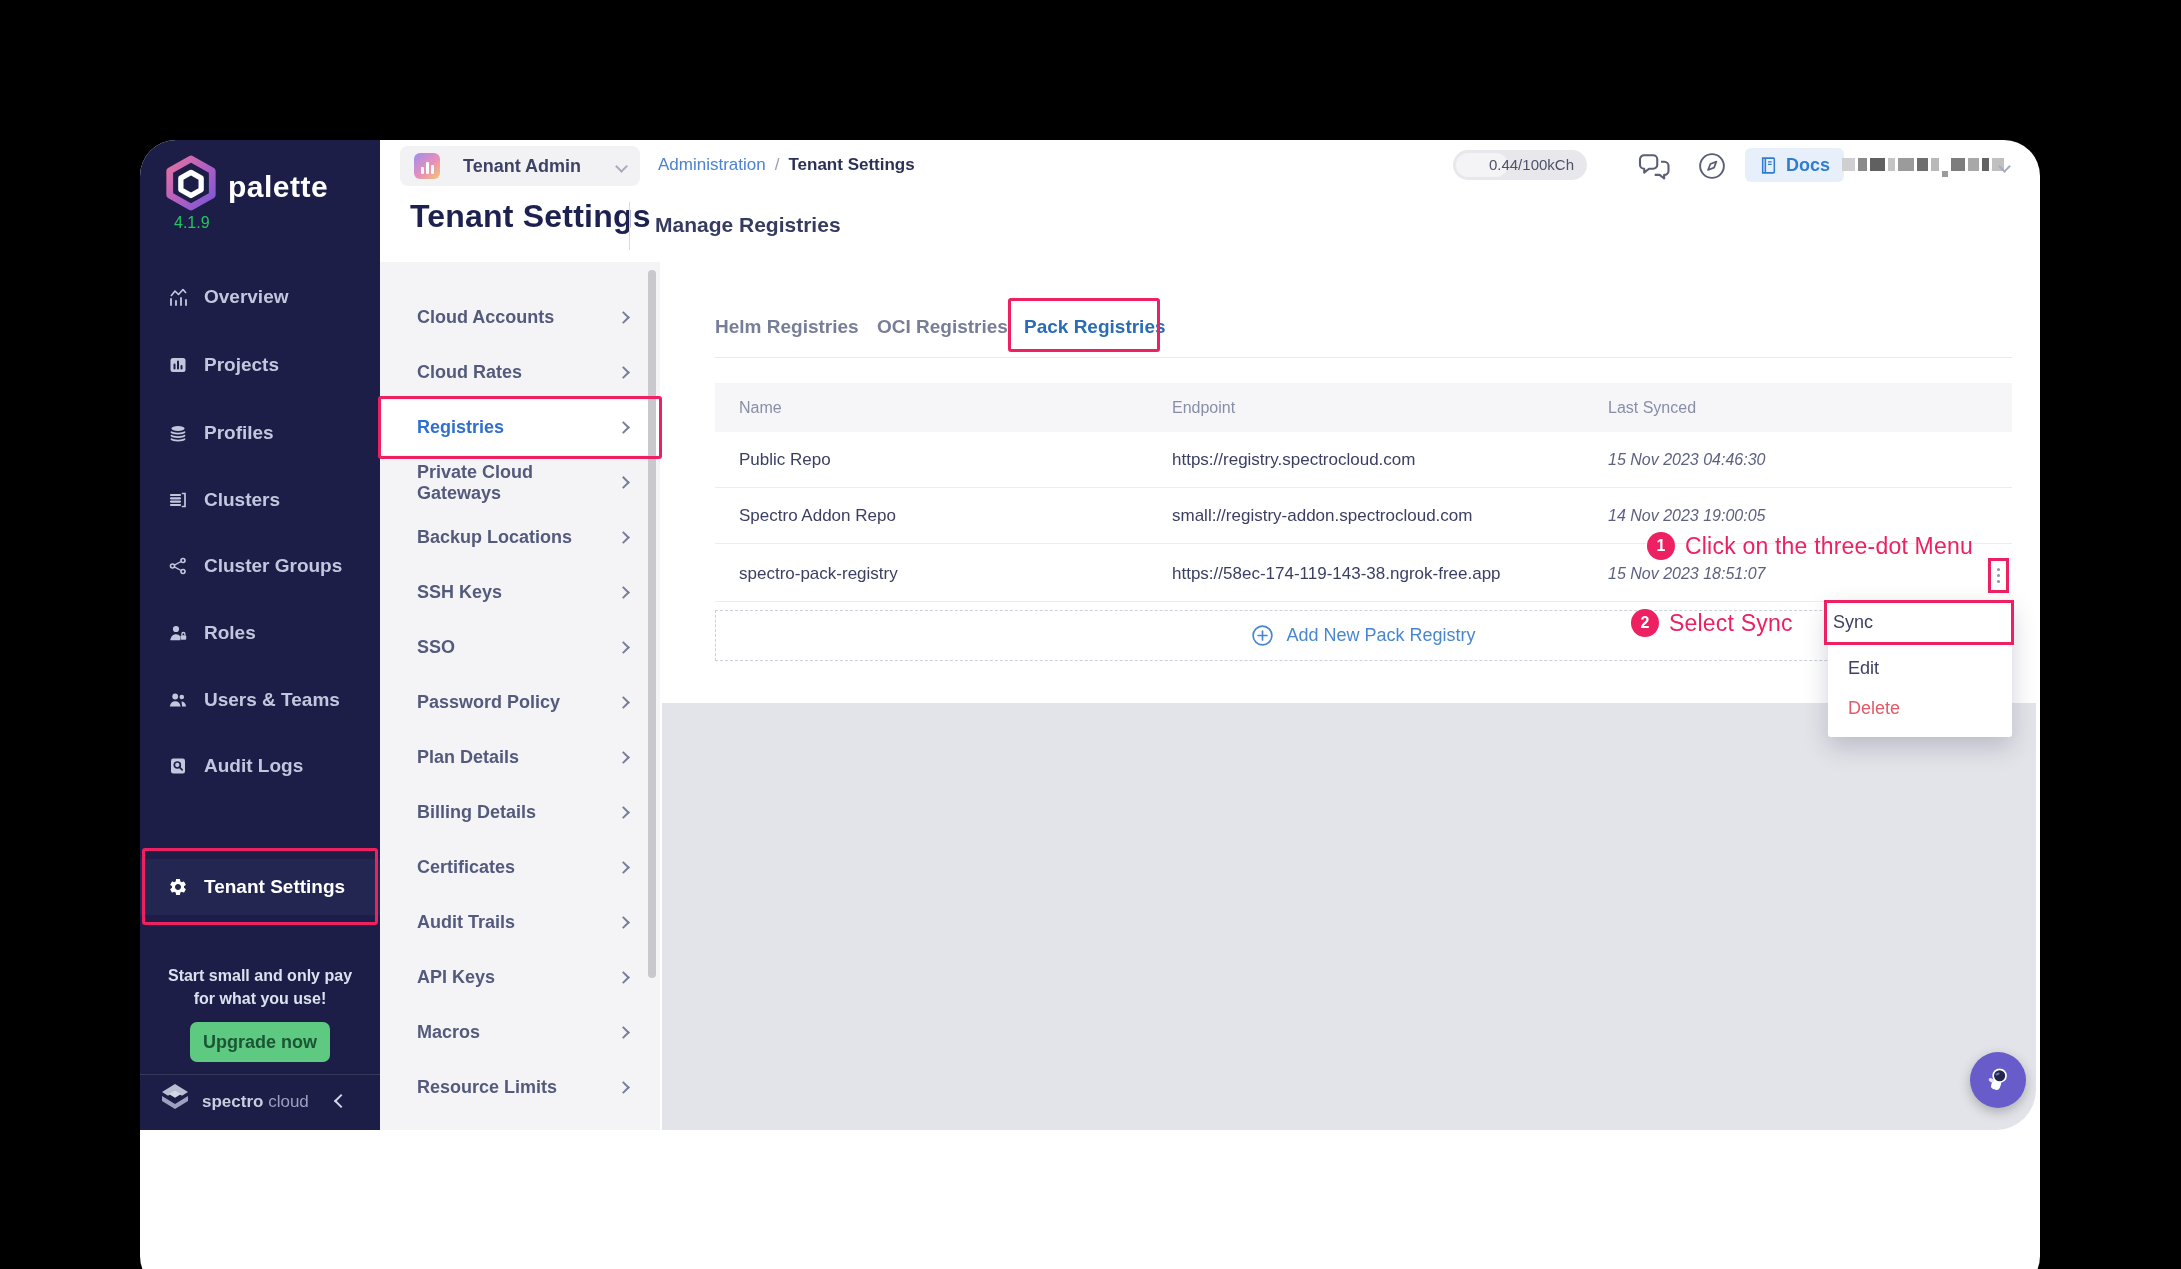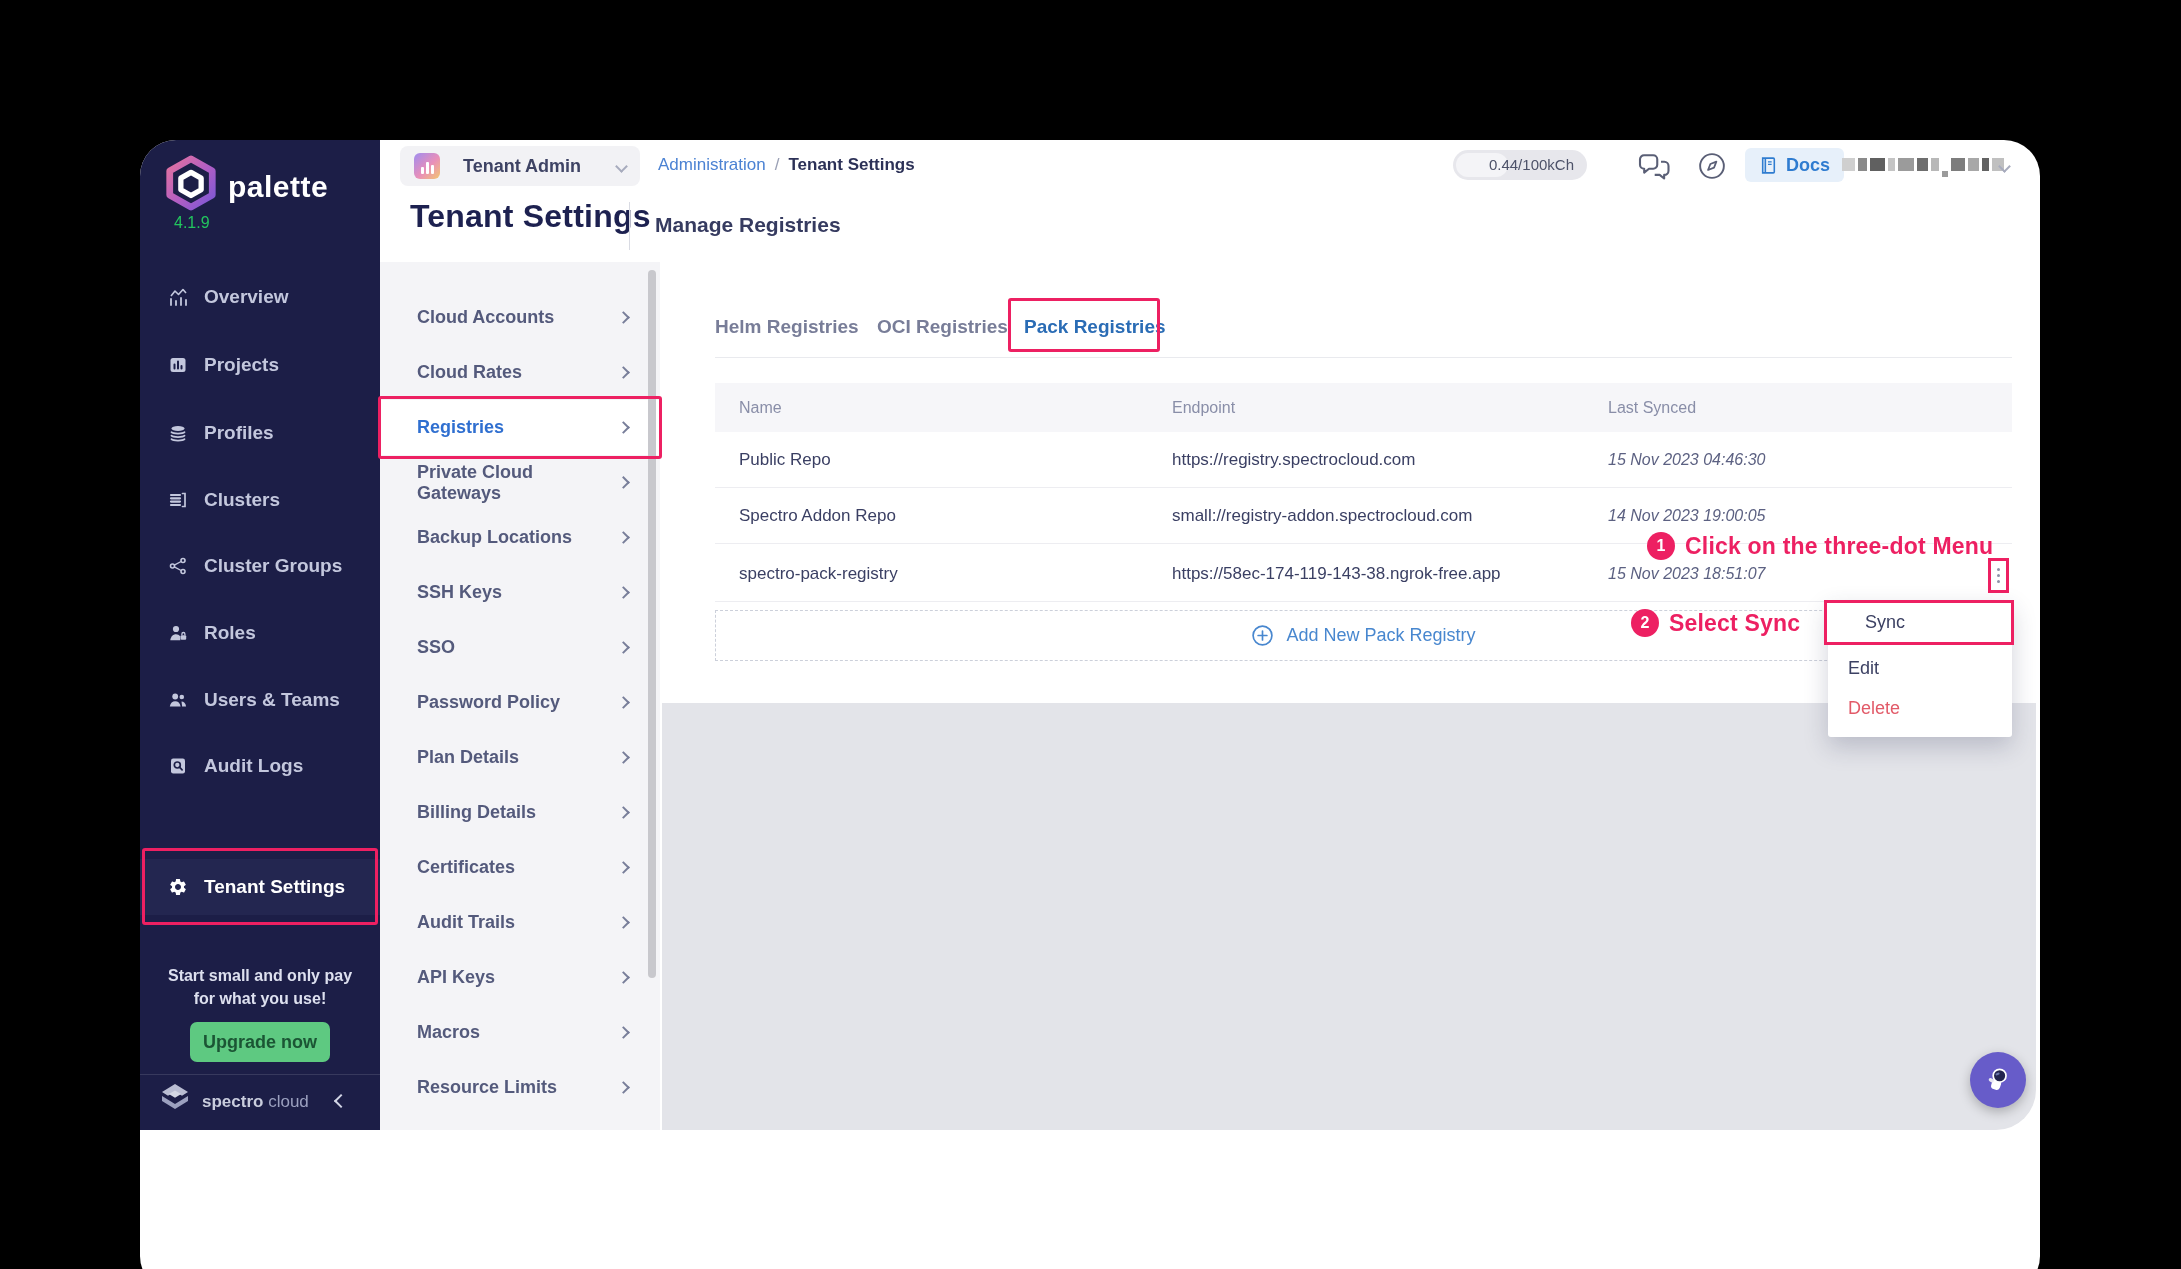--- a/index.html
+++ b/index.html
@@ -62,29 +62,29 @@
   .grid-row>div{padding-left:24px;}
   #thead{position:absolute;left:575px;top:243px;width:1297px;height:49px;background:#f6f6f9;font-size:16px;color:#898ea8;}
   .trow{position:absolute;left:575px;width:1297px;height:56px;border-bottom:1px solid #ededf1;font-size:17px;color:#3a3f63;background:#fff;}
   .tsync{font-style:italic;font-size:16px;color:#5c6182;}
   .add-row{position:absolute;left:575px;top:470px;width:1297px;height:51px;border:1.5px dashed #ccd0da;background:#fff;display:flex;align-items:center;justify-content:center;gap:12px;color:#4887cf;font-size:18px;font-weight:400;cursor:pointer;}
   .kebab{position:absolute;left:1848px;top:418px;width:21px;height:35px;background:#fff;border:3px solid #ED2062;display:flex;flex-direction:column;align-items:center;justify-content:center;gap:3px;cursor:pointer;z-index:22;}
   .kebab i{width:3px;height:3px;border-radius:50%;background:#8d92a8;}
 
   
   .ctx{position:absolute;left:1688px;top:460px;width:184px;height:137px;background:#fff;border-radius:3px;box-shadow:0 10px 25px rgba(40,45,80,.22);z-index:20;}
-  .ctx-sync{position:absolute;left:-4px;top:0;right:-2px;height:45px;border:3px solid #ED2062;background:#fff;display:flex;align-items:center;padding-left:38px;font-size:18px;color:#3c4163;cursor:pointer;}
+  .ctx-sync{position:absolute;left:-4px;top:0;right:-2px;height:45px;border:3px solid #ED2062;background:#fff;display:flex;align-items:center;padding-left:6px;font-size:18px;color:#3c4163;cursor:pointer;}
   .ctx-item{position:absolute;left:0;right:0;height:40px;display:flex;align-items:center;padding-left:20px;font-size:18px;color:#3c4163;cursor:pointer;}
   .ctx-item.danger{color:#E25A68;}
 
   
   .anno-box{position:absolute;border:3px solid #ED2062;border-radius:3px;z-index:30;pointer-events:none;}
   .anno{position:absolute;display:flex;align-items:center;gap:10px;z-index:31;}
   .anno-badge{width:28px;height:28px;border-radius:50%;background:#ED2062;color:#fff;font-size:16px;font-weight:700;display:flex;align-items:center;justify-content:center;}
-  .anno-text{color:#ED2062;font-size:23px;font-weight:700;letter-spacing:.2px;white-space:nowrap;}
+  .anno-text{color:#ED2062;font-size:23px;font-weight:400;letter-spacing:.2px;white-space:nowrap;}
 
   
   .gray-area{position:absolute;left:522px;top:563px;width:1374px;height:427px;background:#e3e4e9;border-bottom-right-radius:40px;}
   .fab{position:absolute;left:1830px;top:912px;width:56px;height:56px;border-radius:50%;background:#675CC9;display:flex;align-items:center;justify-content:center;cursor:pointer;z-index:15;box-shadow:0 4px 12px rgba(0,0,0,.25);}
   .icon-btn{position:absolute;cursor:pointer;}
 </style>
 </head>
 <body>
 
 <div id="canvas">

